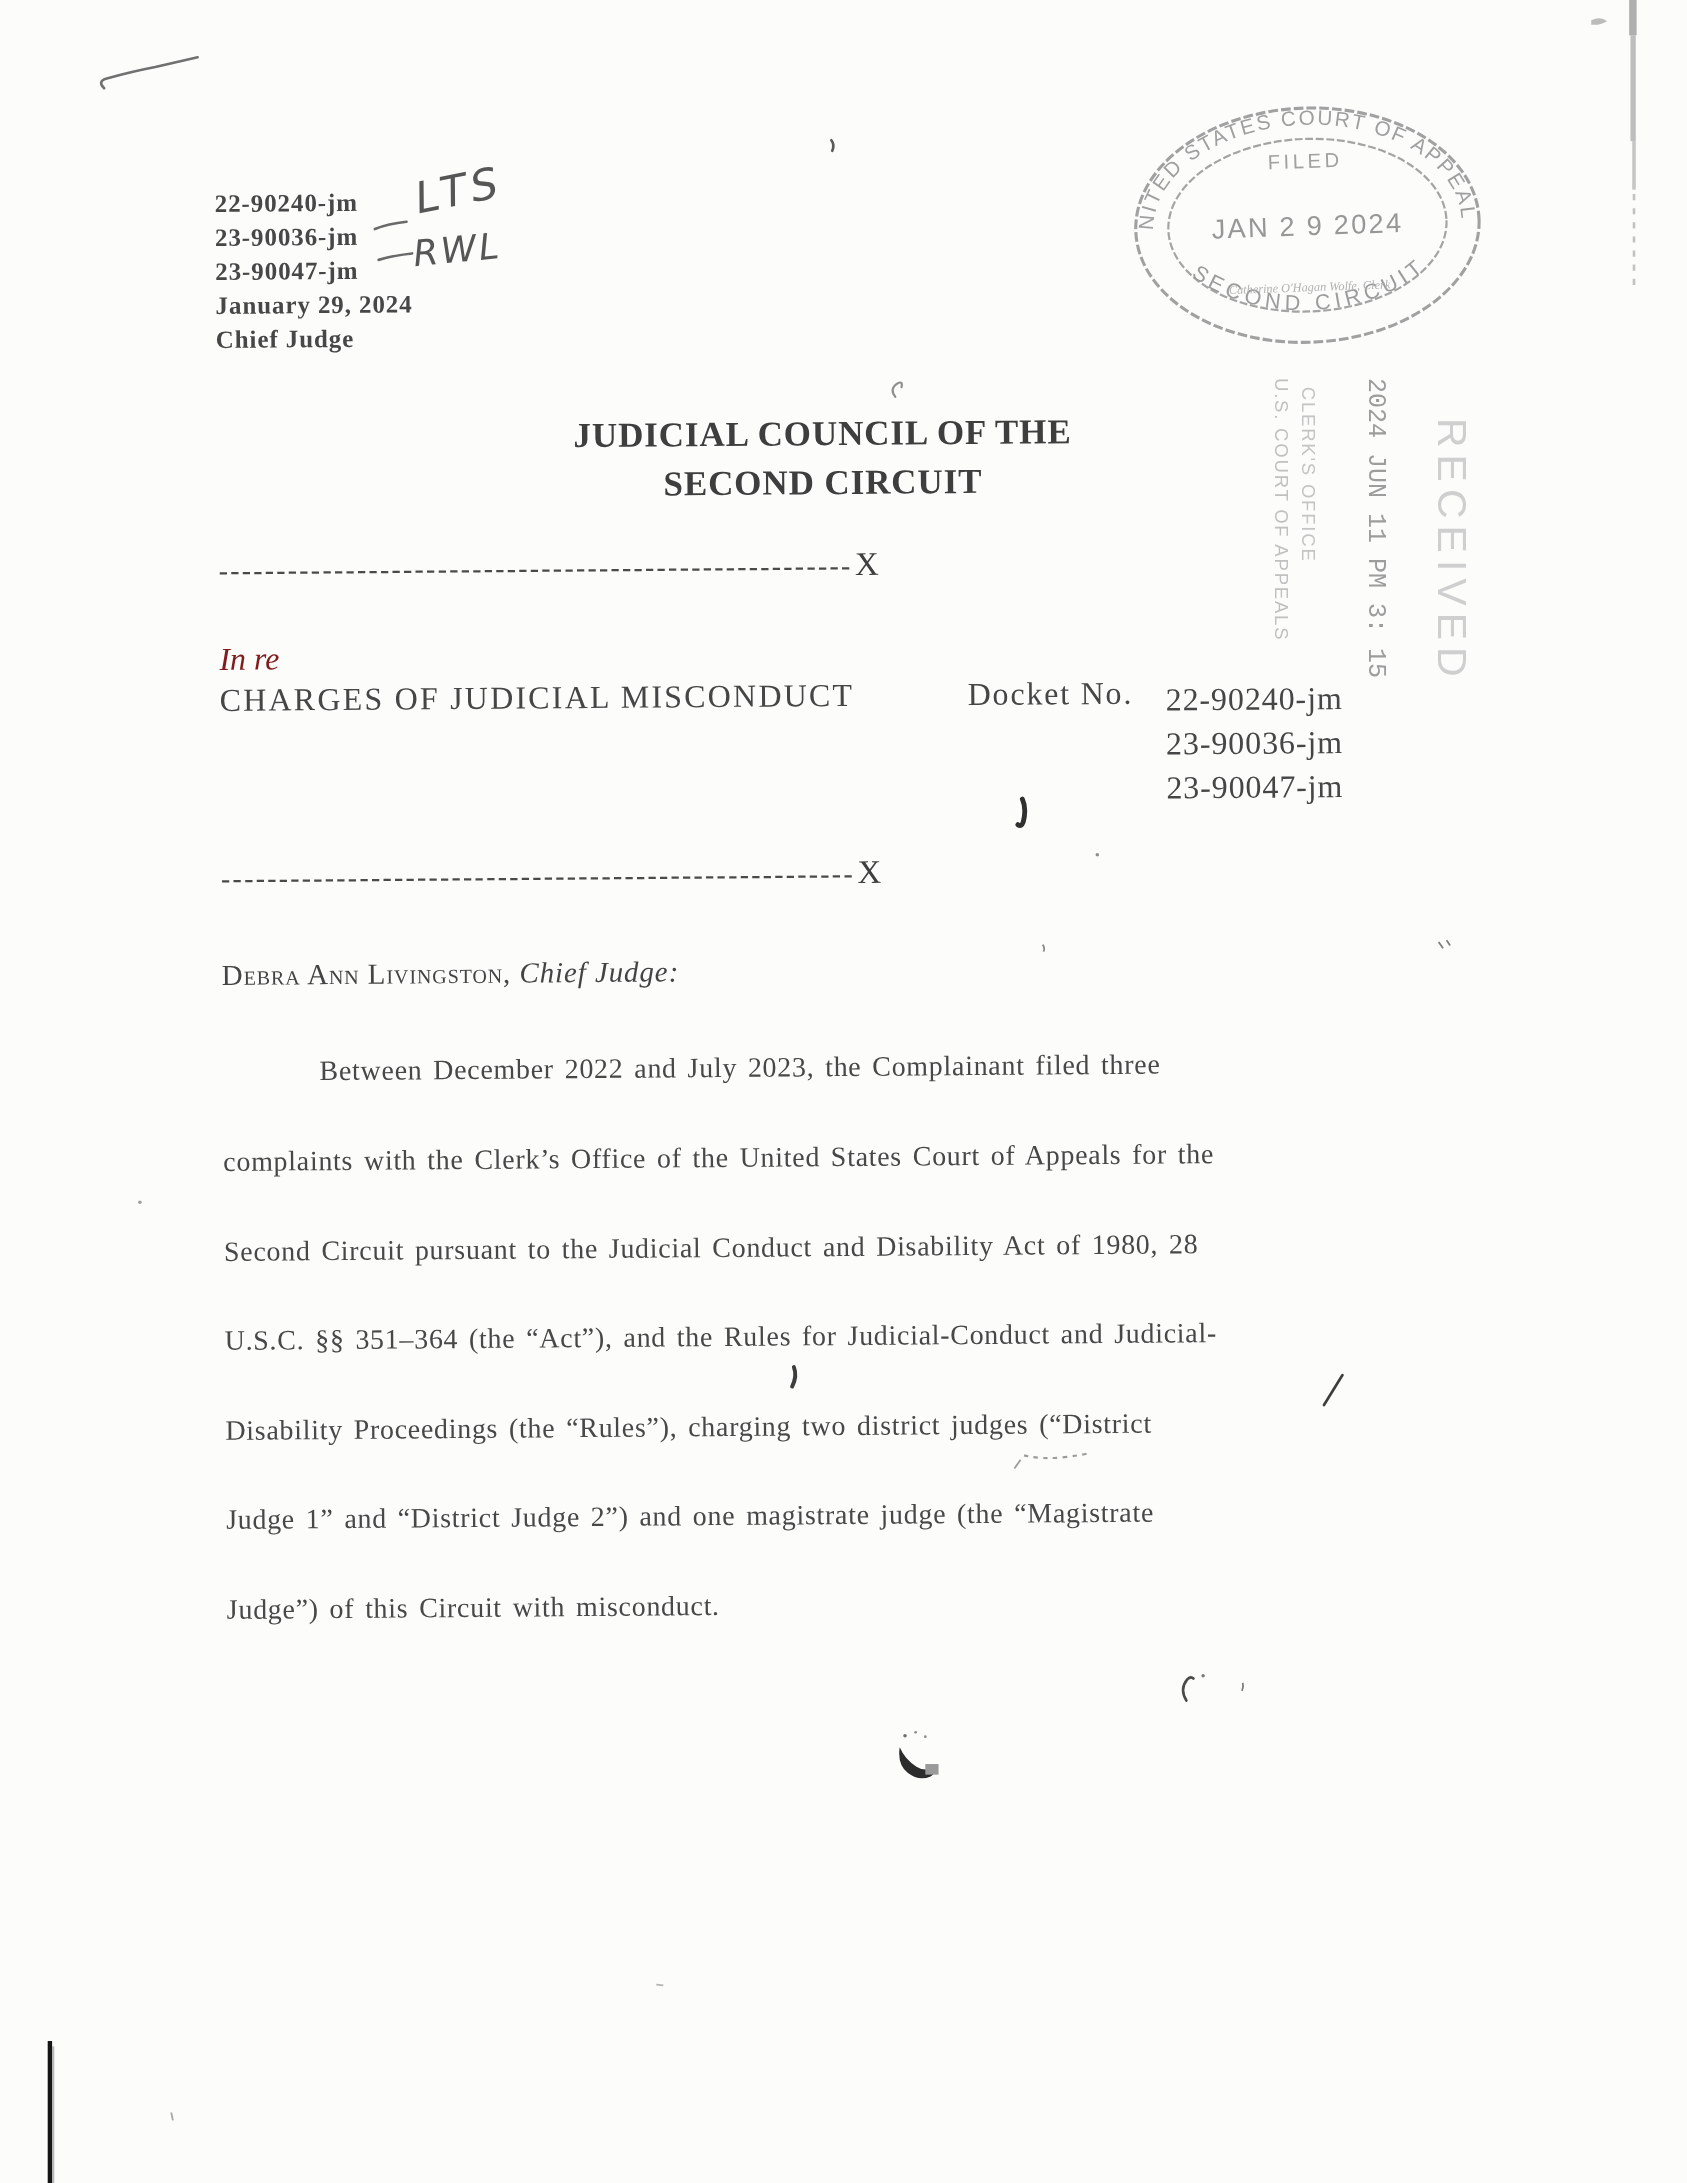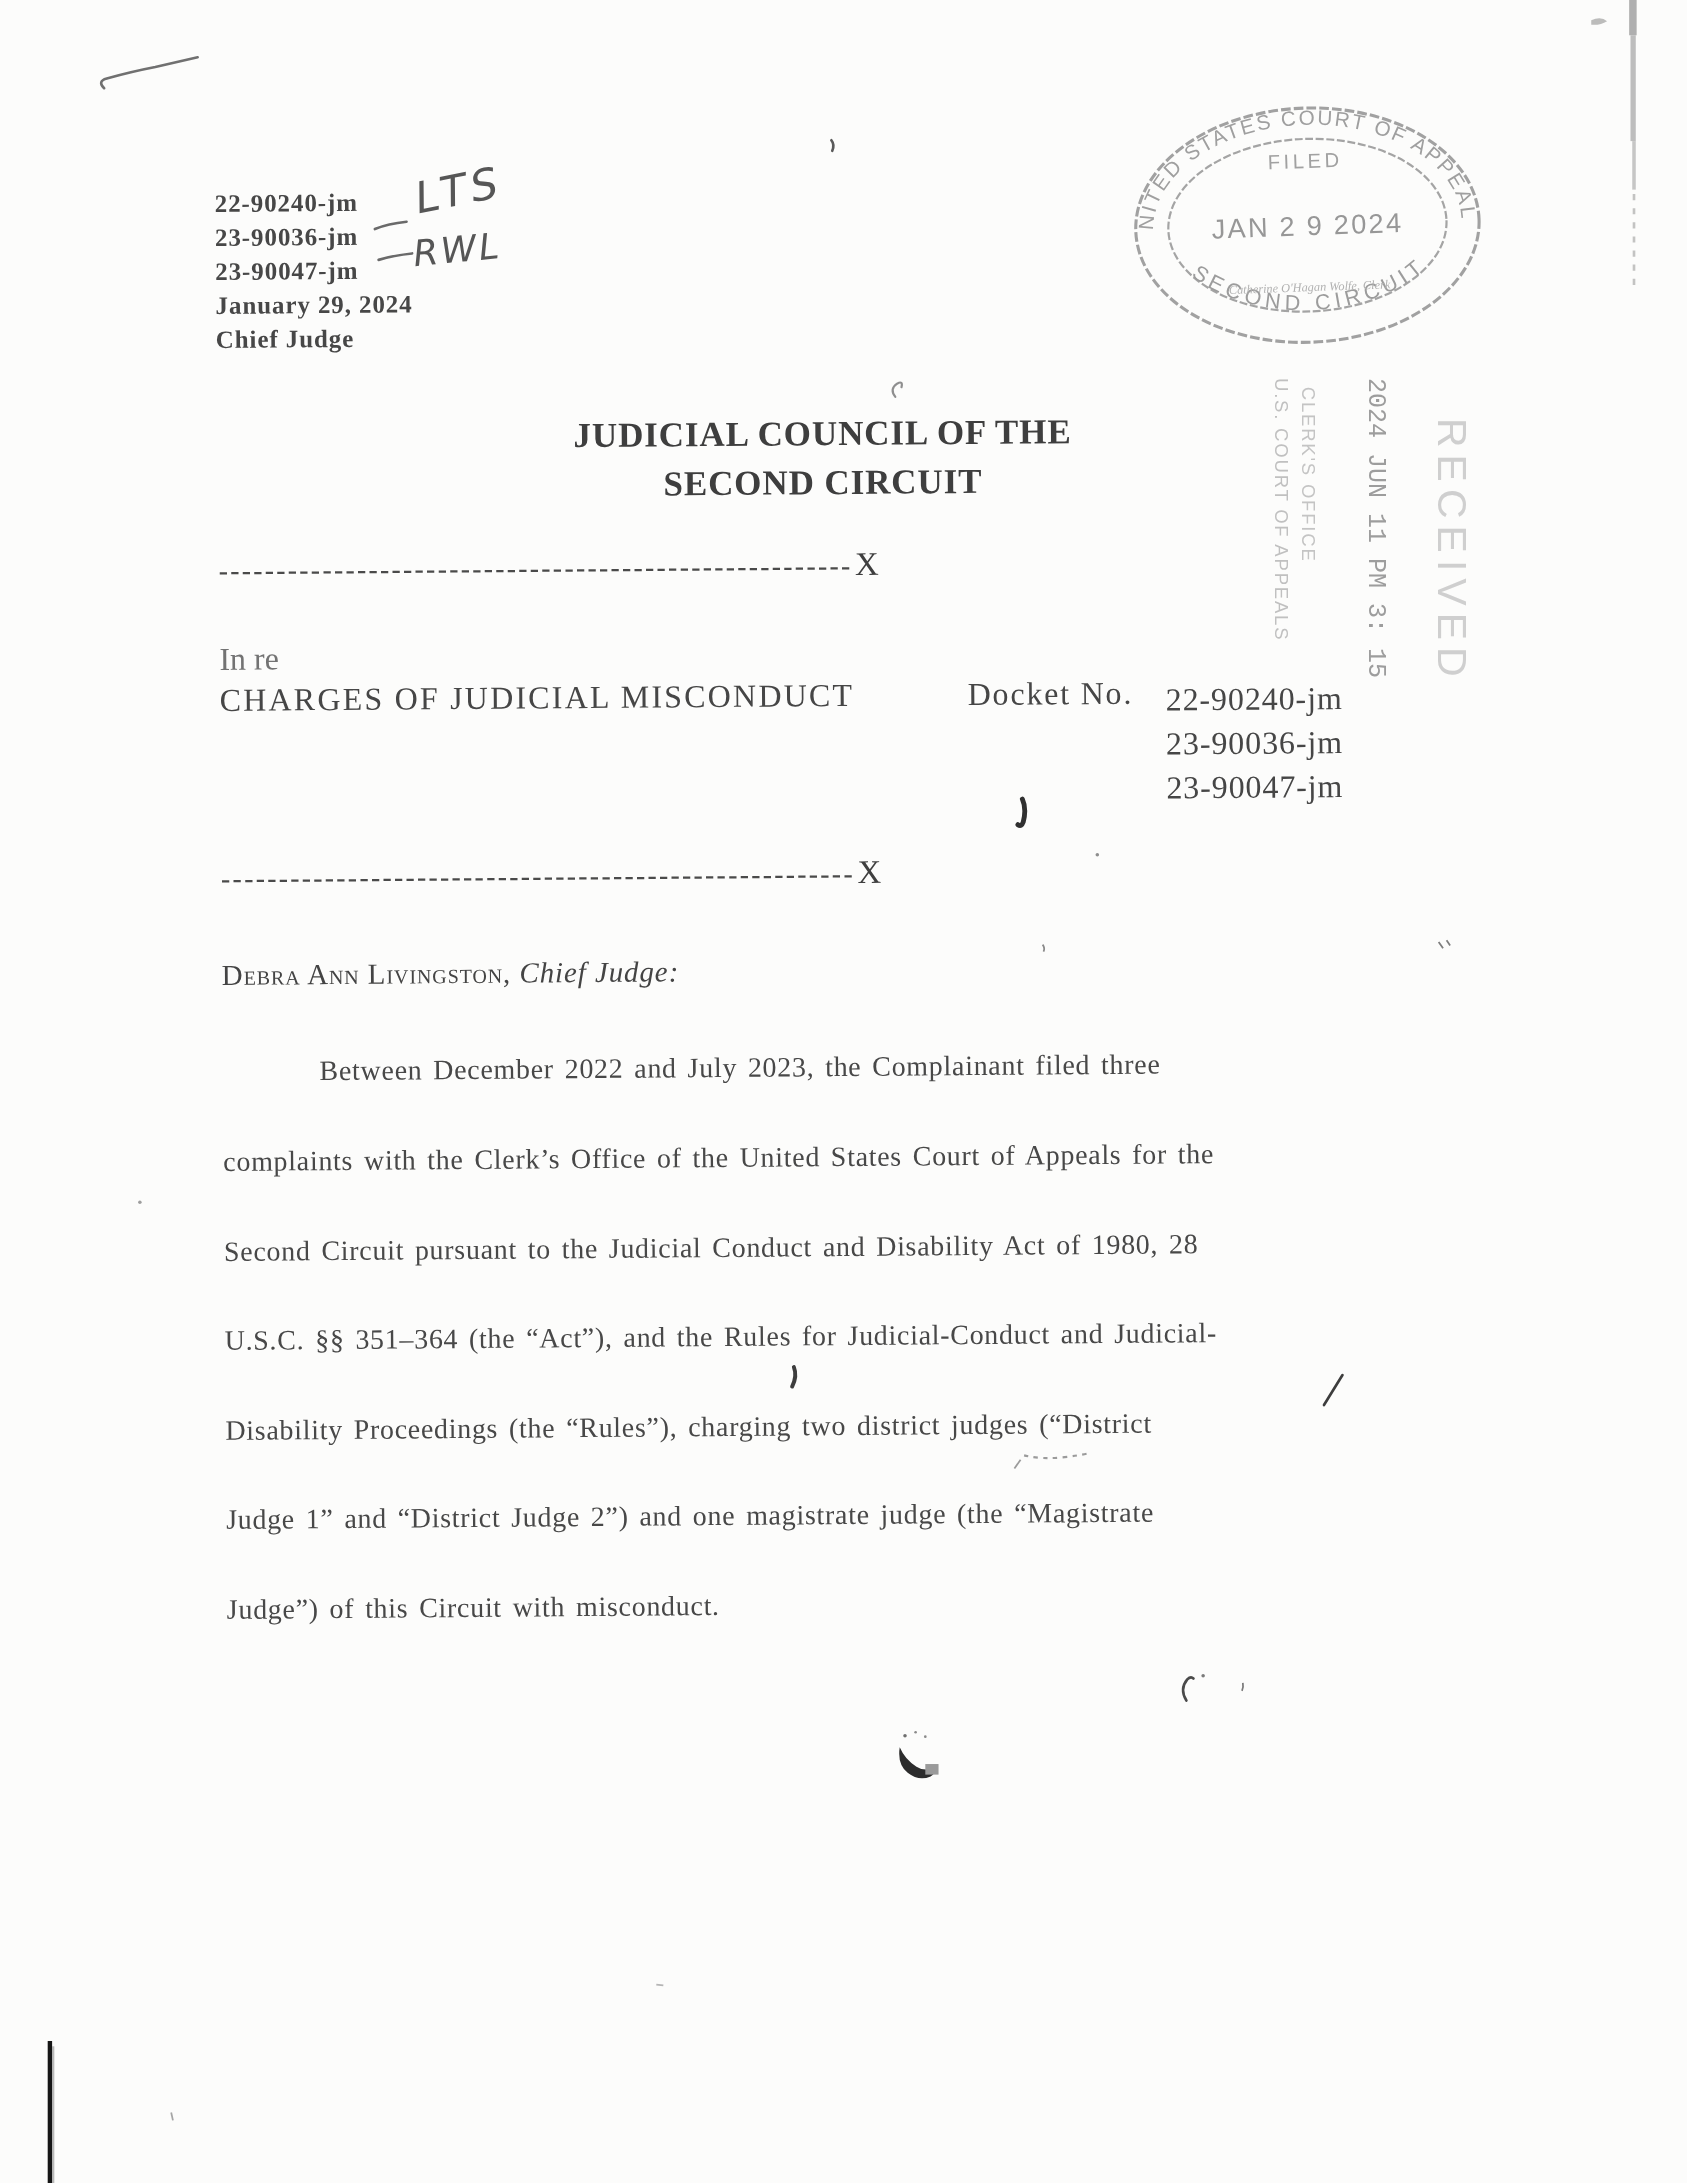--- a/index.html
+++ b/index.html
@@ -20,21 +20,21 @@
   .hw-rwl{left:418px;top:226px;font-size:36px;transform:rotate(-5deg);letter-spacing:2.6px;}
   
   .title{left:221px;top:409px;width:1210px;text-align:center;font-weight:bold;font-size:35px;line-height:49px;color:#3e3e3e;letter-spacing:0.9px;}
   
   .sep{left:221px;font-size:28px;color:#4a4a4a;white-space:nowrap;}
   .sep .dashes{letter-spacing:2.2px;}
   .sep .endx{font-size:33px;color:#3f3f3f;margin-left:2.6px;}
   .sep1{top:546px;}
   .sep2{top:854px;}
   
-  .in-re{left:221px;top:636px;font-size:32px;color:#737373;}
+  .in-re{left:221px;top:636px;font-size:32px;color:#7f1d1d;font-style:italic;}
   .charges{left:221px;top:677px;font-size:32px;color:#464646;letter-spacing:2.2px;}
   .docket-label{left:969px;top:677px;font-size:32px;color:#464646;letter-spacing:1.8px;}
   .docket-values{left:1167px;top:680px;font-size:32px;line-height:44px;color:#464646;letter-spacing:0.9px;}
   
   .byline{left:221px;top:954px;font-size:29px;color:#444;letter-spacing:0.9px;}
   .byline .name{font-variant:small-caps;}
   .byline .role{font-style:italic;}
   
   .bline{font-size:28px;letter-spacing:0.7px;word-spacing:3.1px;color:#484848;white-space:nowrap;}
   

